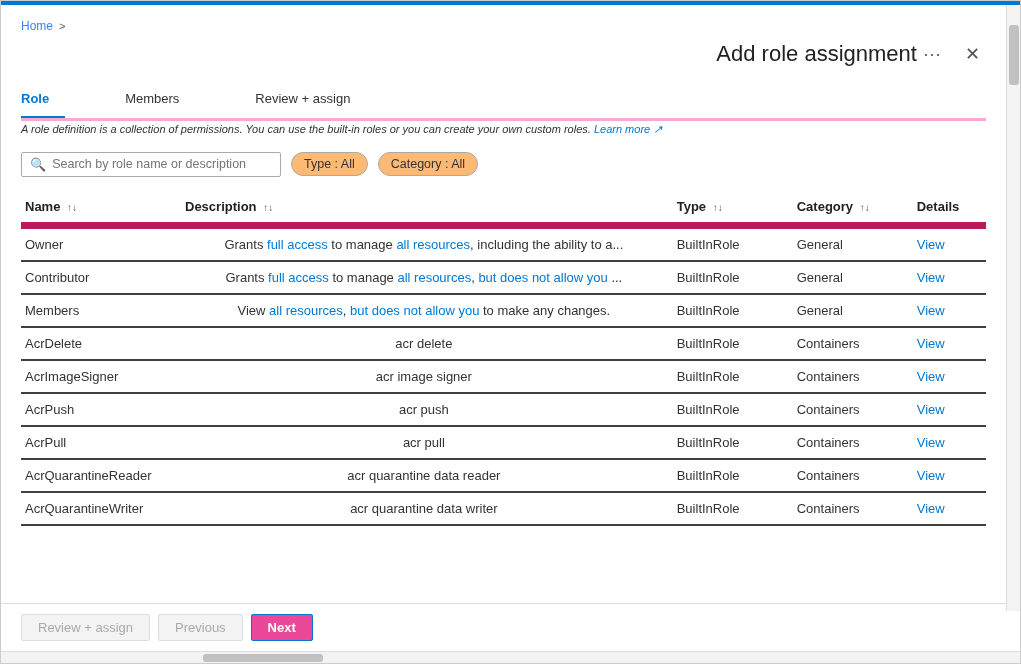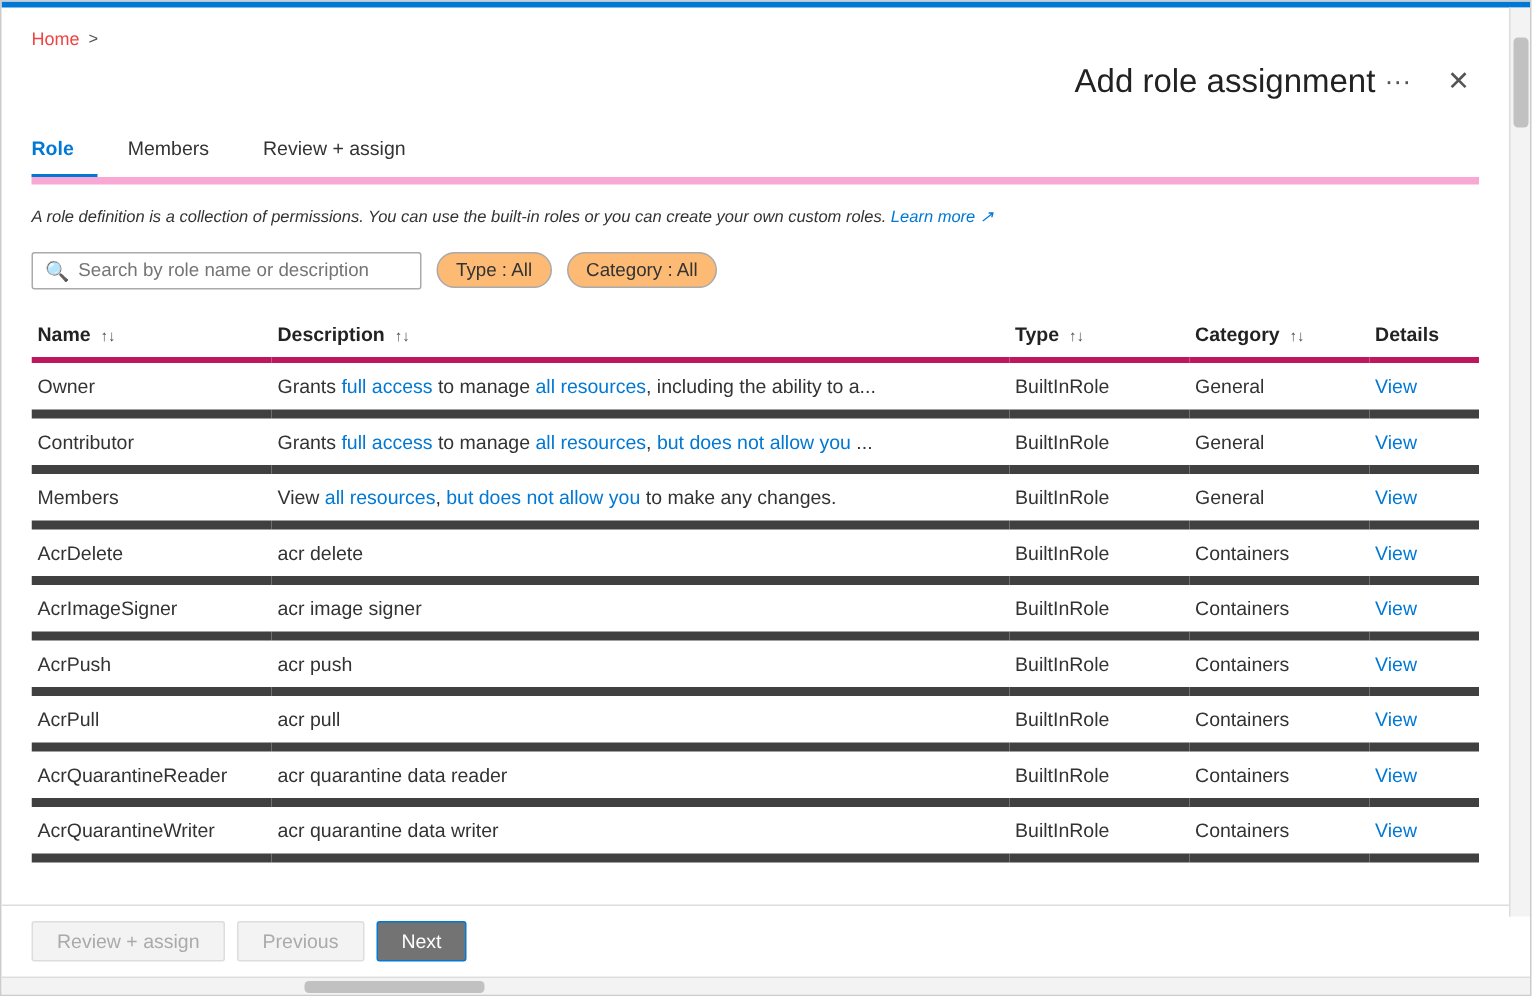--- a/index.html
+++ b/index.html
@@ -93,22 +93,22 @@
     .close-btn {
       background: none;
       border: none;
       cursor: pointer;
       font-size: 18px;
       color: #555;
       padding: 2px 6px;
     }
     .tabs {
       display: flex;
-      border-bottom: 5px solid #f9a8d4;
-      margin-bottom: 14px;
+      border-bottom: 3px solid #f9a8d4;
+      gap: 40px;
     }
     .tab {
       padding: 8px 16px 10px 0;
       margin-right: 20px;
       cursor: pointer;
       color: #333;
       font-size: 13px;
       border-bottom: 2px solid transparent;
       text-decoration: none;
     }
@@ -172,47 +172,48 @@
     .table-container {
       flex: 1;
       overflow: auto;
     }
     table {
       width: 100%;
       border-collapse: collapse;
       font-size: 13px;
     }
     thead tr {
-      border-bottom: 4px solid #be185d;
+      border-bottom: 7px solid #be185d;
     }
     th {
       text-align: left;
       padding: 8px 10px 8px 4px;
       font-weight: 600;
       color: #222;
       white-space: nowrap;
     }
     th .sort-arrows {
       font-size: 10px;
       color: #555;
       margin-left: 3px;
     }
     td {
       padding: 8px 10px 8px 4px;
       color: #333;
-      border-bottom: 6px solid #404040;
+      border-bottom: 2px solid #404040;
       vertical-align: top;
     }
     td.name-cell {
       width: 160px;
       font-weight: 400;
     }
     td.desc-cell {
       color: #333;
       max-width: 380px;
+      text-align: center;
     }
     td.desc-cell span.link-text {
       color: #0078d4;
     }
     td.type-cell {
       width: 120px;
     }
     td.category-cell {
       width: 120px;
     }
@@ -233,24 +234,24 @@
     .footer-btn {
       padding: 5px 16px;
       font-size: 13px;
       cursor: pointer;
       border-radius: 2px;
       border: 1px solid #aaa;
       background: #fff;
       color: #333;
     }
     .footer-btn.primary {
-      background: #737373;
+      background: #ec4899;
       color: #fff;
       border-color: #0078d4;
-      font-weight: 400;
+      font-weight: 700;
     }
     .footer-btn:disabled, .footer-btn.disabled {
       background: #f3f3f3;
       color: #aaa;
       border-color: #ddd;
       cursor: default;
     }
     .bottom-scrollbar {
       height: 12px;
       background: #f3f3f3;
@@ -274,21 +275,21 @@
 
 <div class="main-content">
 
   <div class="scrollbar-right">
     <div class="scrollbar-thumb"></div>
   </div>
 
   <div class="content-area">
 
     <div class="breadcrumb">
-      <a href="#" style="color:#ef4444; text-decoration:none;">Home</a>
+      <a href="#" style="color:#3b82f6; text-decoration:none;">Home</a>
       <span class="breadcrumb-sep">&gt;</span>
     </div>
 
     <div class="page-header">
       <h1 class="page-title">Add role assignment</h1>
       <div class="header-actions">
         <button class="ellipsis-btn">···</button>
         <button class="close-btn">✕</button>
       </div>
     </div>

